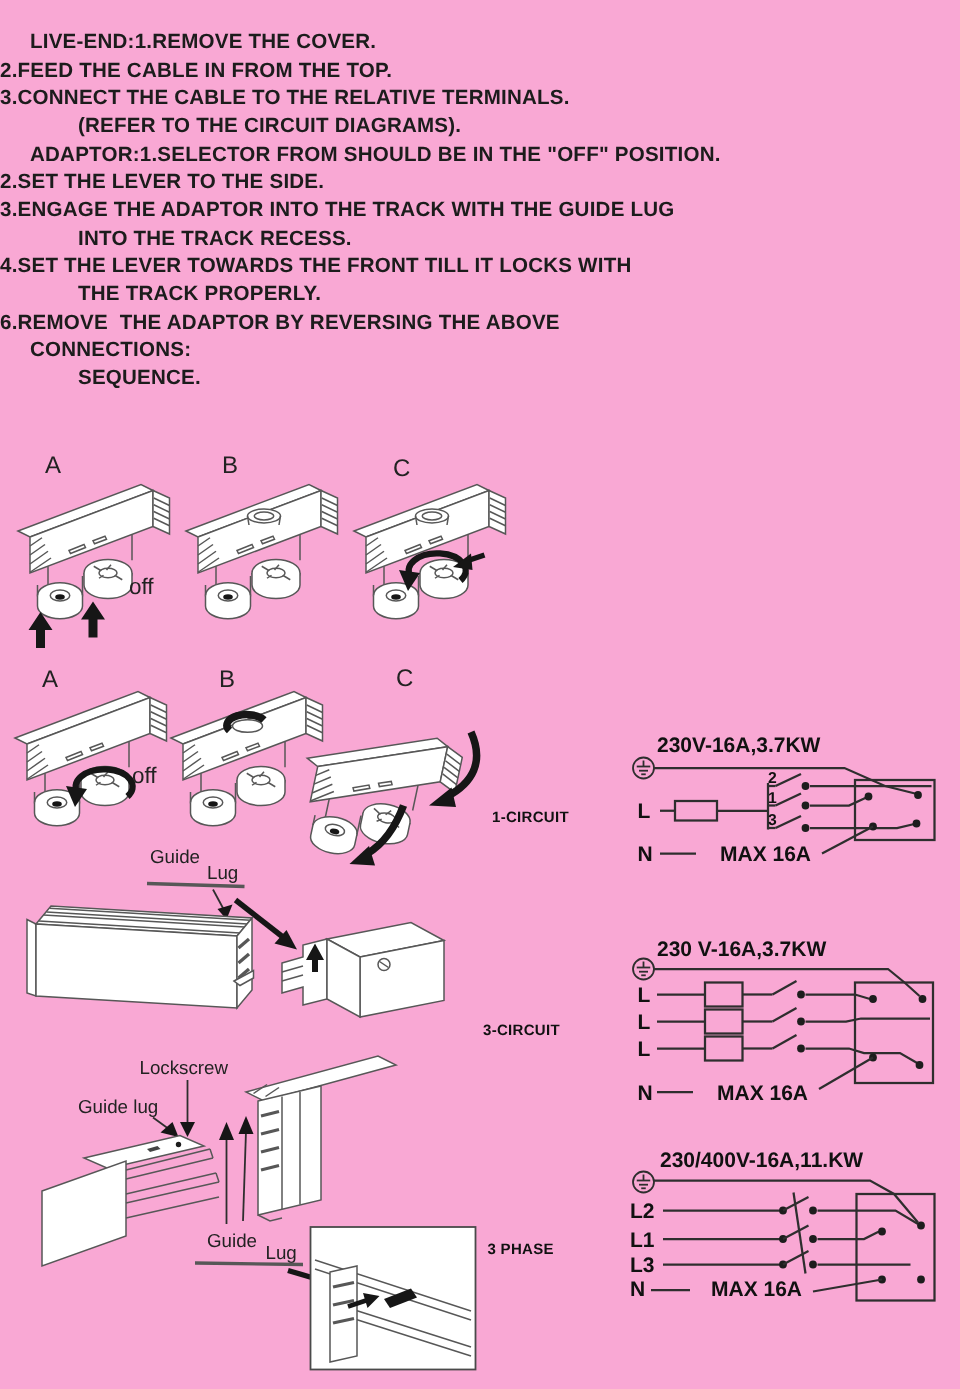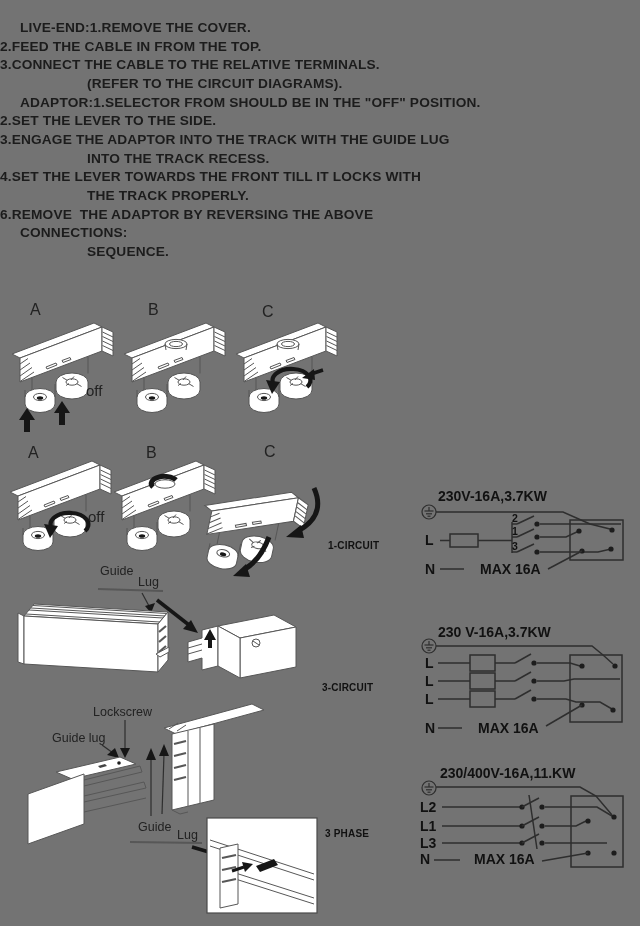--- a/index.html
+++ b/index.html
@@ -1,23 +1,23 @@
 <!DOCTYPE html>
 <html><head>
 <meta charset="utf-8">
 <style>
   html,body{margin:0;padding:0;background:#e8e8e8;}
-  .page{position:relative;width:640px;height:926px;background:#737373;overflow:hidden;
+  .page{position:relative;width:640px;height:926px;background:#f9a8d4;overflow:hidden;
         font-family:"Liberation Sans",sans-serif;color:#1d1d1d;}
   .instructions{position:absolute;top:19px;left:0;width:640px;}
   .ins-line{font-weight:bold;font-size:13.7px;line-height:18.65px;white-space:pre;
             letter-spacing:.15px;color:#1c1c1c;}
   .ind0{margin-left:20px}
   .ind1{}
-  .ind2{margin-left:87px}
+  .ind2{margin-left:52px}
   .caption{position:absolute;font-weight:bold;font-size:10px;letter-spacing:.2px;color:#111;}
   svg{position:absolute;overflow:visible;}
   svg text{font-family:"Liberation Sans",sans-serif;fill:#222;}
   .f16{font-size:16px}
   .f15{font-size:15px}
   .f12{font-size:12.5px}
   .cb{font-weight:bold;font-size:14px;fill:#111}
   .cnum{font-weight:bold;font-size:10.5px;fill:#111}
   .ln{stroke:#575757;stroke-width:1;fill:none}
   .lnf{stroke:#575757;stroke-width:1;fill:#fff}

